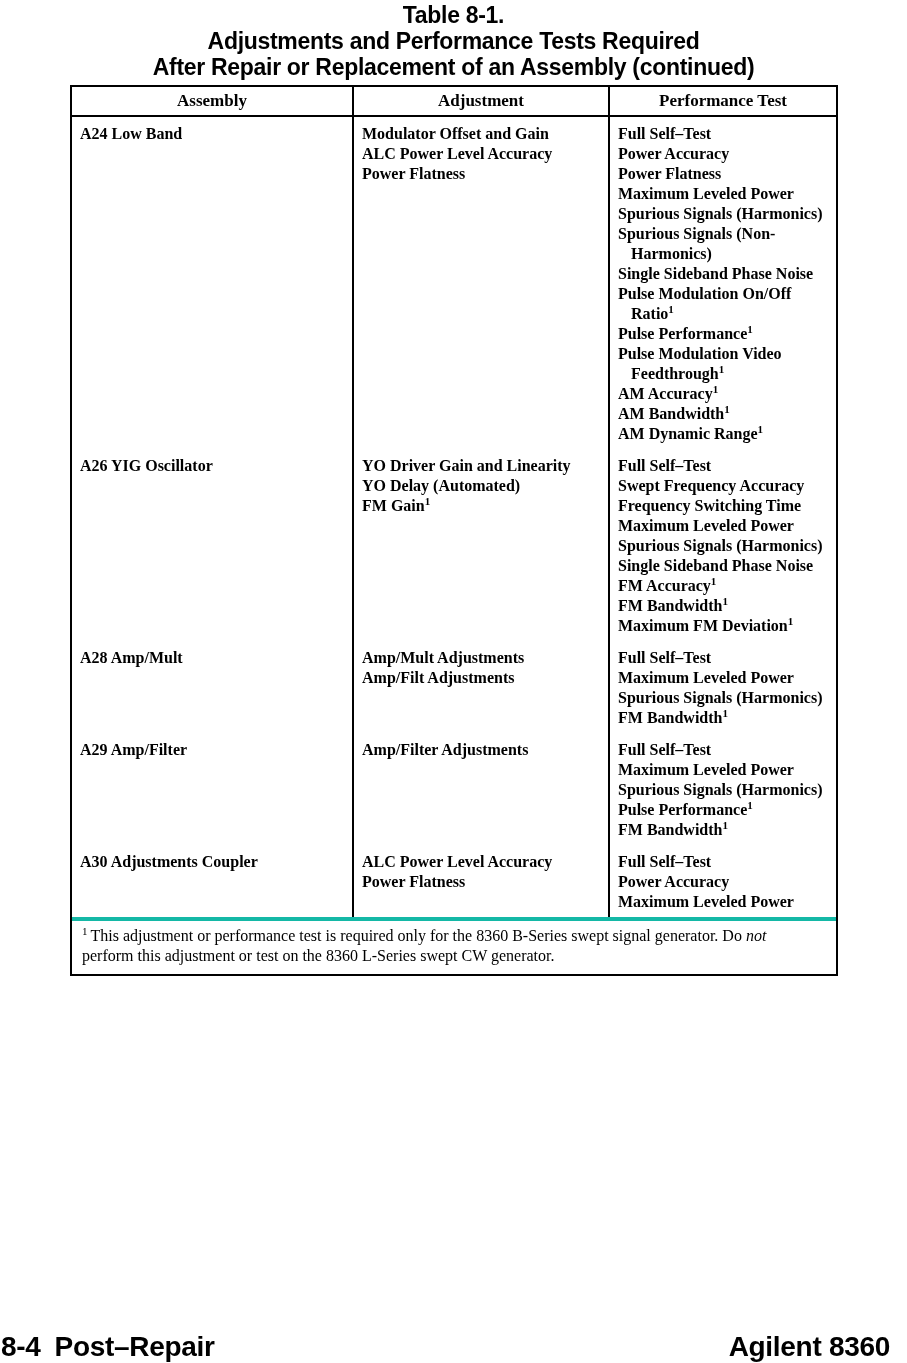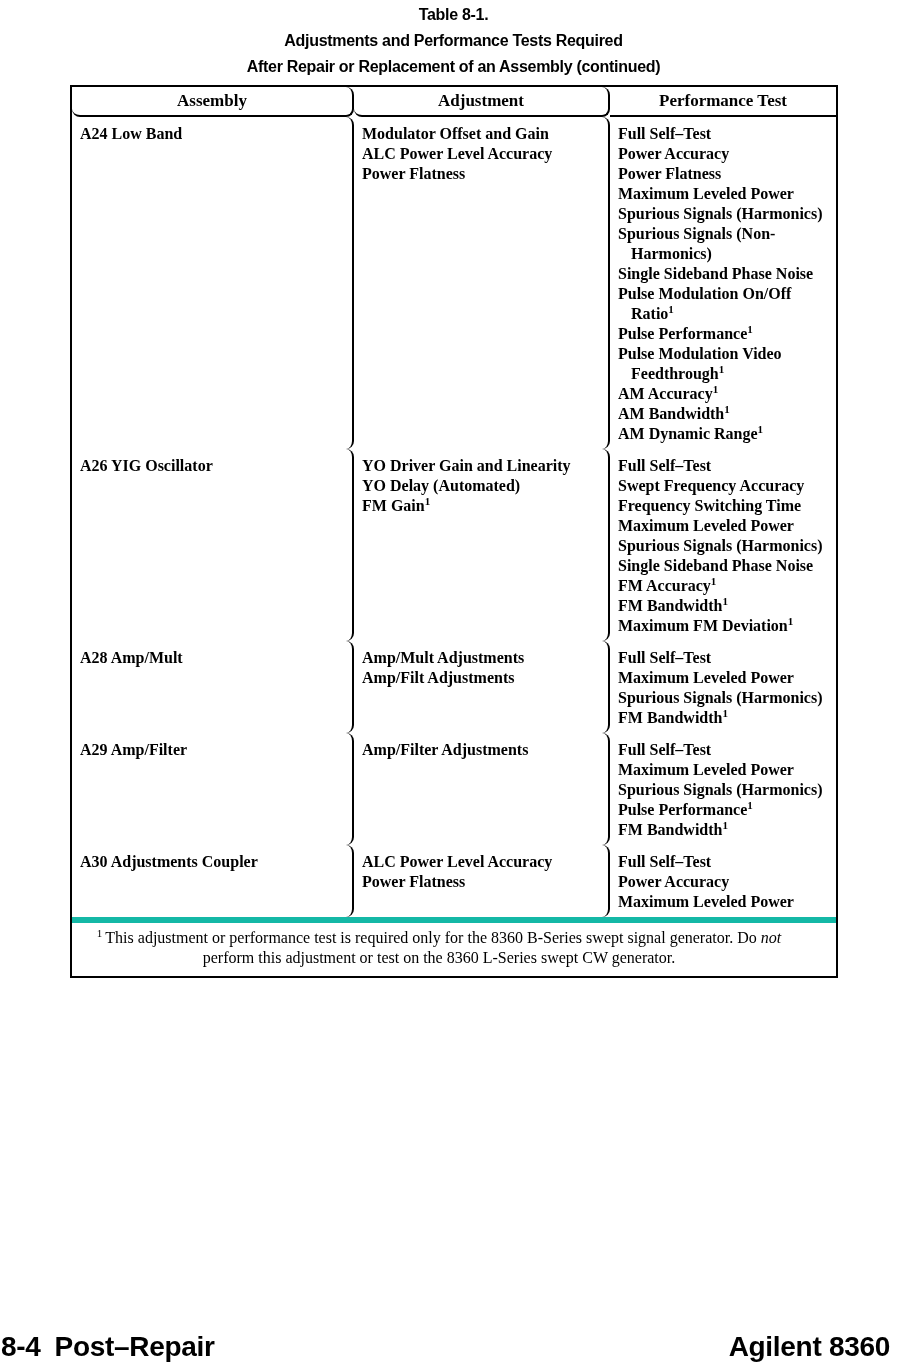--- a/index.html
+++ b/index.html
@@ -10,51 +10,50 @@
     overflow: hidden;
     color: #000;
     font-family: "Liberation Serif", serif;
   }
   
   .title-block {
     position: absolute; top: 2px; left: 0; width: 907px;
     text-align: center;
     font-family: "Liberation Sans", sans-serif;
     font-weight: bold;
-    font-size: 16px; line-height: 26px;
+    font-size: 23px; line-height: 26px;
     letter-spacing: -0.3px;
   }
   
   .dtable {
     position: absolute; left: 70px; top: 85px; width: 768px;
     border: 2px solid #000;
     display: grid;
     grid-template-columns: 282px 256px 1fr;
     font-size: 16px; line-height: 20px;
   }
-  .c1, .c2 { border-right: 2px solid #000; border-radius: 8px; }
+  .c1, .c2 { border-right: 2px solid #000; }
   .hcell {
     border-bottom: 2px solid #000;
     text-align: center;
     font-weight: bold;
     font-size: 17px; line-height: 21px;
     padding: 3px 4px 4px;
   }
   .cell { padding: 7px 4px 5px 8px; font-weight: bold; }
   .item { padding-left: 13px; text-indent: -13px; }
   sup {
     font-size: 11px; line-height: 0;
     vertical-align: baseline; position: relative; top: -6px;
   }
   
   .footnotes {
     grid-column: 1 / -1;
-    border-top: 6px solid #14b8a6;
+    border-top: 4px solid #14b8a6;
     padding: 5px 10px 8px;
-    text-align: center;
   }
   .fn { max-width: 714px; }
   .fnm { margin-right: 3px; }
   
   .footer {
     position: absolute; left: 0; bottom: 5px; width: 907px;
     display: flex; justify-content: space-between;
     font-family: "Liberation Sans", sans-serif;
     font-weight: bold;
     font-size: 28px; line-height: 22px;

